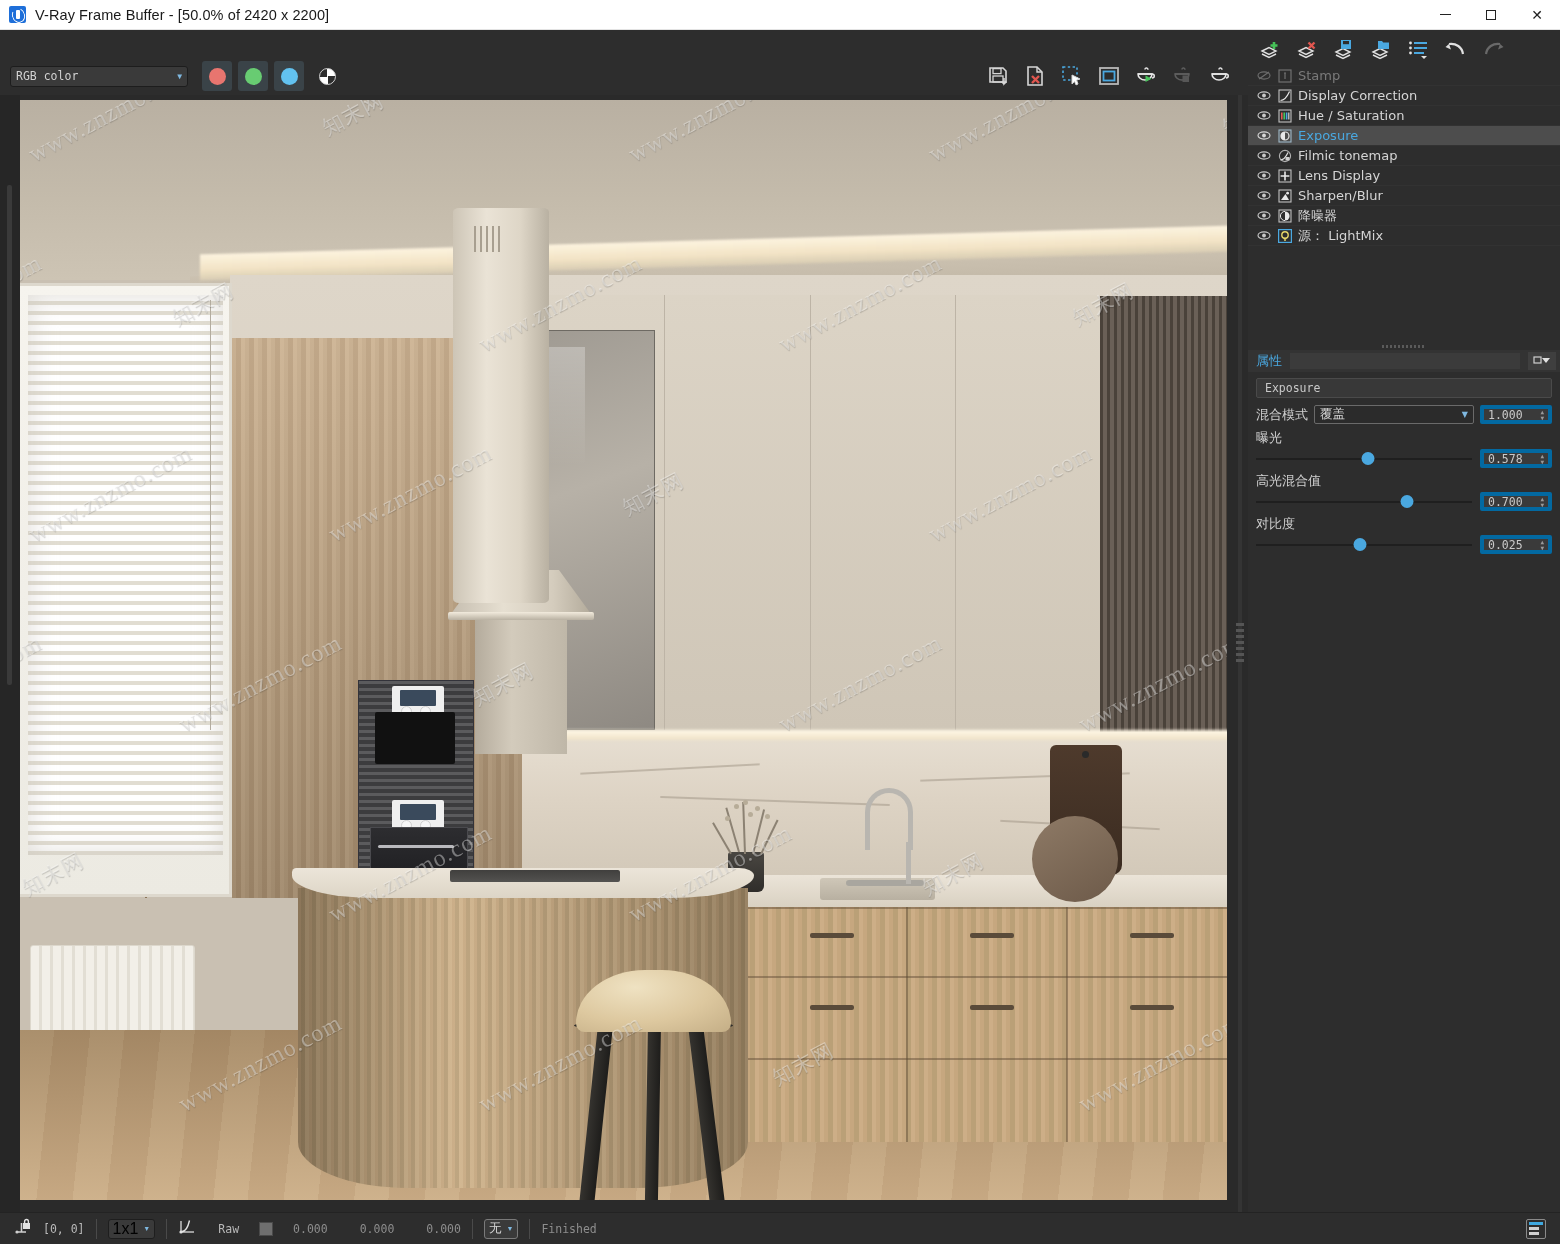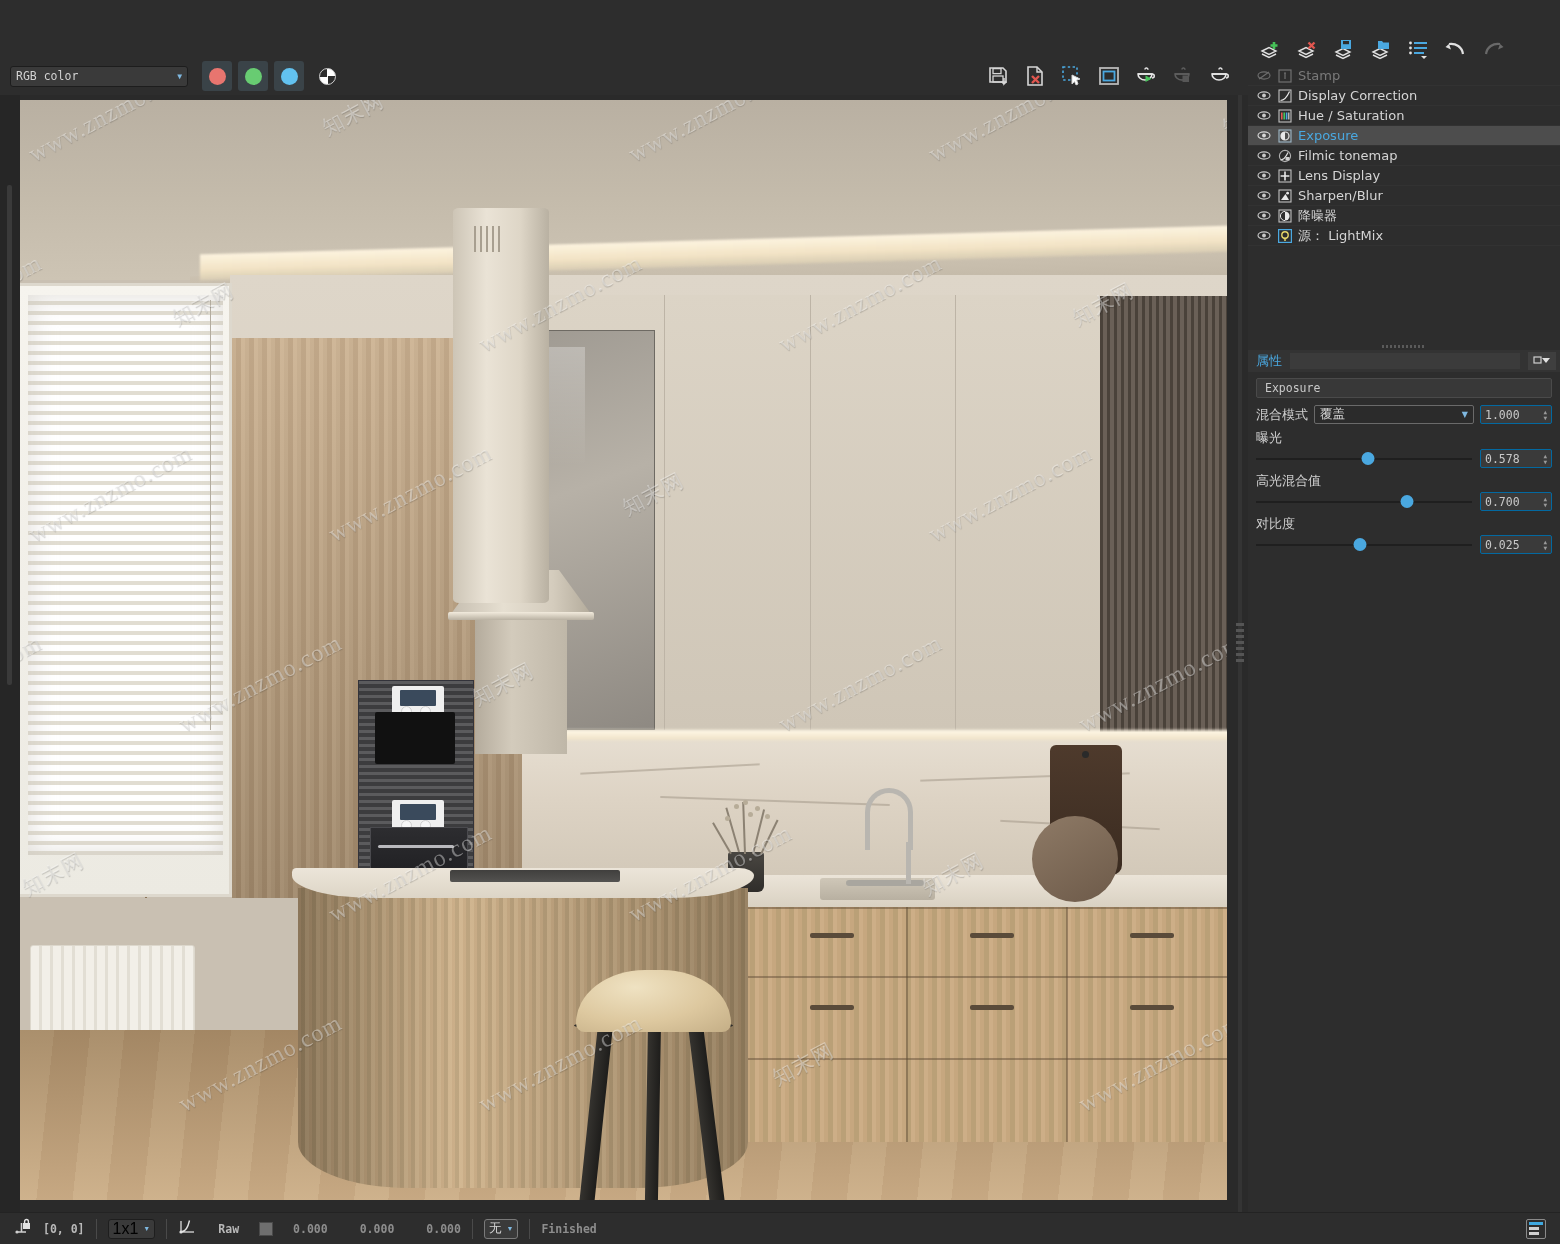--- a/index.html
+++ b/index.html
@@ -351,21 +351,21 @@
 
   
   .statusbar {
     position: absolute; left: 0; top: 1212px; width: 1560px; height: 32px;
     background: #2d2d2d; display: flex; align-items: center;
     border-top: 1px solid #232323;
   }
   .sb-sec { display: flex; align-items: center; height: 32px; }
   .sb-div { width: 1px; height: 20px; background: #4a4a4a; margin: 0 11px; }
   .sb-text {
-    font-family: "DejaVu Sans Mono", monospace; font-size: 11.5px; color: #b9b9b9; font-weight: bold;
+    font-family: "DejaVu Sans Mono", monospace; font-size: 11.5px; color: #b9b9b9;
   }
   .sb-text.dim { color: #8d8d8d; }
   .sb-dd {
     height: 20px; background: #3a3a3a; border: 1px solid #1e1e1e; border-radius: 3px;
     display: flex; align-items: center; padding: 0 4px; gap: 5px;
   }
   .sb-dd .caret { font-size: 7px; color: #7fb8e0; }
   .sb-swatch { width: 14px; height: 14px; background: #6f6f6f; border: 1px solid #4a4a4a; }
   .sb-end { margin-left: auto; display: flex; align-items: center; padding-right: 14px; }
   .sb-icon-box {
@@ -443,21 +443,21 @@
   }
   .row-blend { display: flex; align-items: center; gap: 6px; margin-bottom: 5px; }
   .lbl-cn { font-size: 13px; color: #d0d0d0; font-family: "DejaVu Sans", sans-serif; white-space: nowrap; }
   .blend-dd {
     flex: 1; height: 19px; background: #2b2b2b; border: 1px solid #6a6a6a; border-radius: 2px;
     display: flex; align-items: center; padding: 0 5px;
     font-size: 12.5px; color: #d5d5d5; font-family: "DejaVu Sans", sans-serif;
   }
   .blend-dd .caret { margin-left: auto; font-size: 8px; color: #7fb8e0; }
   .spin {
-    width: 72px; height: 19px; background: #3a3a3a; border: 1px solid #0369a1; border-radius: 2px;
+    width: 72px; height: 19px; background: #3a3a3a; border: 4px solid #0369a1; border-radius: 2px;
     display: flex; align-items: center; padding: 0 4px;
     font-family: "DejaVu Sans Mono", monospace; font-size: 11.5px; color: #c9c9c9;
   }
   .spin .arrows {
     margin-left: auto; display: flex; flex-direction: column; gap: 1px; color: #9a9a9a; font-size: 6px; line-height: 6px;
   }
   .slider-label { font-size: 13px; color: #d0d0d0; margin-top: 4px; margin-bottom: 2px;
     font-family: "DejaVu Sans", sans-serif; }
   .slider-row { display: flex; align-items: center; gap: 8px; }
   .track {
@@ -467,20 +467,35 @@
   .knob {
     position: absolute; width: 13px; height: 13px; border-radius: 50%;
     background: #4aa8e0; transform: translateX(-50%);
   }
 </style>
 </head>
 <body>
 
 <div id="app">
 
+  <div class="titlebar">
+    <div class="app-logo"></div>
+    <div class="title-text">V-Ray Frame Buffer - [50.0% of 2420 x 2200]</div>
+    <div class="win-btns">
+      <div class="win-btn">
+          <div class="wb-min"></div>
+        </div>
+      <div class="win-btn">
+          <div class="wb-max"></div>
+        </div>
+      <div class="win-btn close">
+          <span class="wb-close">✕</span>
+        </div>
+    </div>
+  </div>
 
 
   <div class="toolbar">
     <div class="chan-select">
       <span>RGB color</span>
       <span class="caret">▼</span>
     </div>
     <div class="chan-btns">
       <div class="chan-btn">
           <div class="dot r"></div>

